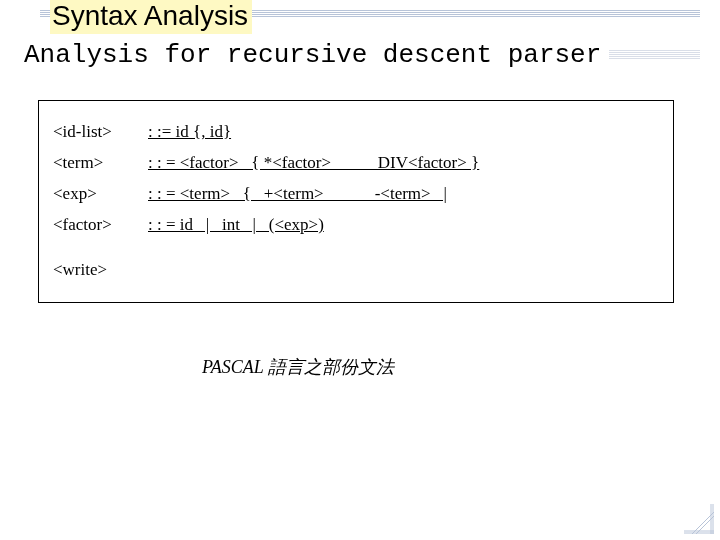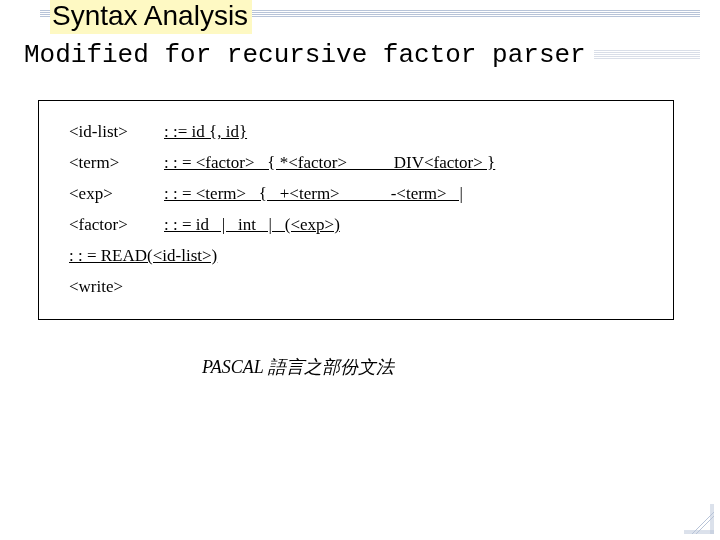--- a/index.html
+++ b/index.html
@@ -69,21 +69,21 @@
     top: 100px;
     left: 38px;
     width: 636px;
     border: 1px solid #000;
     padding: 8px 14px 10px 14px;
   }
   .grammar-row {
     display: flex;
     font-size: 17px;
     line-height: 1.0;
-    margin: 14px 16px;
+    margin: 14px 0;
     white-space: pre;
   }
   .g-lhs { width: 95px; flex: 0 0 95px; }
   .g-rhs { flex: 1; text-decoration: underline; }
   .caption {
     position: absolute;
     top: 355px;
     left: 0;
     width: 596px;
     text-align: center;
@@ -109,42 +109,41 @@
   .corner svg { width: 30px; height: 30px; }
 </style>
 </head>
 <body>
 
 <div class="top-rule"></div>
 
 <div class="title">Syntax Analysis</div>
 
 <div class="subtitle-bar">
-  <span class="subtitle">Modified for recursive factor parser</span>
+  <span class="subtitle">Analysis for recursive descent parser</span>
 </div>
 
 <div class="grammar-box">
   <div class="grammar-row">
     <span class="g-lhs">&lt;id-list&gt;</span>
     <span class="g-rhs">: := id {, id}</span>
   </div>
   <div class="grammar-row">
     <span class="g-lhs">&lt;term&gt;</span>
     <span class="g-rhs">: : = &lt;factor&gt;   { *&lt;factor&gt;           DIV&lt;factor&gt; }</span>
   </div>
   <div class="grammar-row">
     <span class="g-lhs">&lt;exp&gt;</span>
     <span class="g-rhs">: : = &lt;term&gt;   {   +&lt;term&gt;            -&lt;term&gt;   |</span>
   </div>
   <div class="grammar-row">
     <span class="g-lhs">&lt;factor&gt;</span>
     <span class="g-rhs">: : = id   |   int   |   (&lt;exp&gt;)</span>
   </div>
   <div class="grammar-row">
-    <span class="g-rhs">: : = READ(&lt;id-list&gt;)</span>
   </div>
   <div class="grammar-row">
     <span class="g-lhs">&lt;write&gt;</span>
   </div>
 </div>
 
 <div class="caption">PASCAL 語言之部份文法</div>
 
 <div class="corner">
   <svg viewBox="0 0 30 30">

